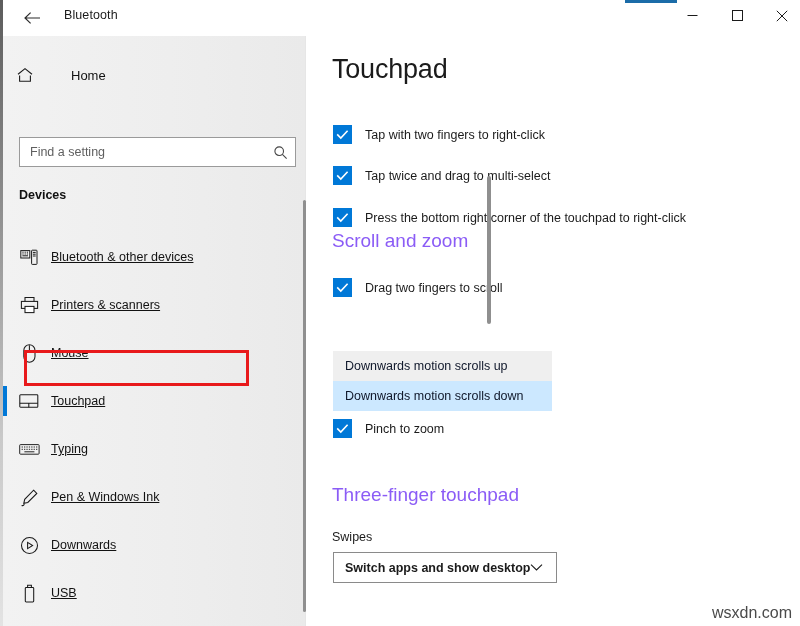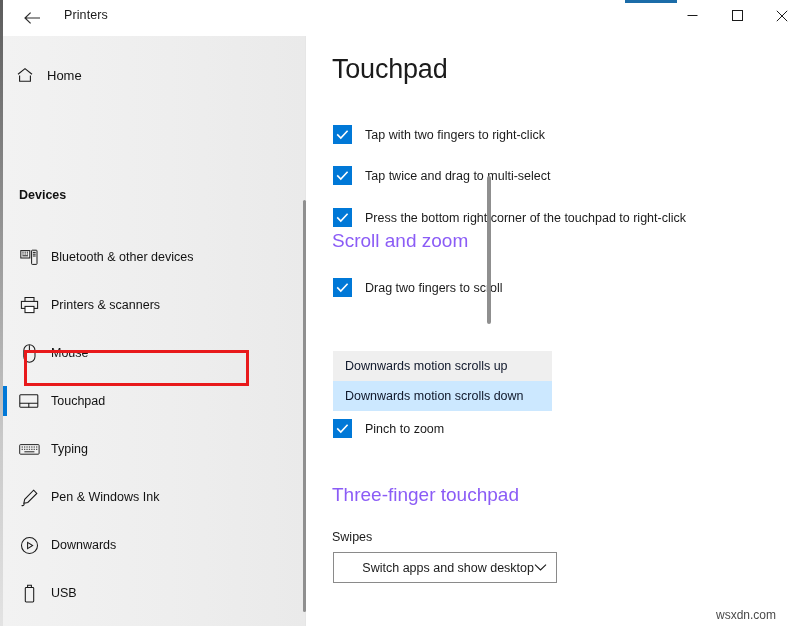--- a/index.html
+++ b/index.html
@@ -50,21 +50,21 @@
   .winctrl.close { left: 756px; }
 
   
   .sidebar {
     position: absolute; left: 3px; top: 36px; width: 302px; height: 590px;
     background: linear-gradient(to right, #f2f2f2 0%, #eeeeee 55%, #eaeaea 100%);
     overflow: hidden;
   }
   .nav-home {
     position: absolute; left: 0px; top: 20px; width: 302px; height: 38px;
-    display: flex; align-items: center;
+    display: flex; align-items: center; gap: 24px;
   }
   .nav-home .ico { width: 44px; display:flex; justify-content:center; color:#1b1b1b; }
   .nav-home .lbl { font-size: 13px; color: #121212; }
 
   .search-wrap {
     position: absolute; left: 16px; top: 101px; width: 277px; height: 30px;
     background: #ffffff; border: 1px solid #9a9a9a;
     display: flex; align-items: center;
   }
   .search-wrap input {
@@ -85,21 +85,21 @@
     position: relative; height: 48px; display: flex; align-items: center;
   }
   .navitem .accent {
     position: absolute; left: 0; top: 9px; width: 4px; height: 30px; background: transparent;
   }
   .navitem.selected .accent { background: #0078d7; }
   .navitem .ico {
     width: 44px; margin-left: 4px; display: flex; justify-content: center; align-items: center;
     color: #1a1a1a;
   }
-  .navitem .lbl { font-size: 12.5px; color: #121212; }
+  .navitem .lbl { font-size: 12.5px; color: #121212; text-decoration: underline; }
 
   .sb-scroll {
     position: absolute; left: 303px; top: 200px; width: 3px; height: 412px;
     background: #8f8f8f; border-radius: 2px; z-index: 20;
   }
   .sidebar-divider {
     position: absolute; left: 305px; top: 36px; width: 1px; height: 590px;
     background: #e6e6e6; z-index: 5;
   }
 
@@ -140,50 +140,51 @@
     position: absolute; left: 24px; top: 350px; width: 225px; height: 36px;
     border: 3px solid #e8191b; z-index: 25; pointer-events: none;
   }
 
   .sub-label {
     position: absolute; left: 26px; font-size: 12.5px; color: #1b1b1b;
   }
   .combo {
     position: absolute; left: 27px; width: 224px; height: 31px;
     border: 1px solid #8a8a8a; background: #fff;
-    display: flex; align-items: center; justify-content: flex-end;
+    display: flex; align-items: center; justify-content: flex-start;
     padding: 0 9px 0 11px;
+    font-weight: bold;
   }
   .combo .val { font-size: 12.5px; color: #1b1b1b; }
   .combo .chev { color: #1b1b1b; display: flex; }
 
   .main-scroll {
     position: absolute; left: 487px; top: 176px; width: 4px; height: 148px;
     background: #8f8f8f; border-radius: 2px; z-index: 20;
   }
   .watermark {
-    position: absolute; right: 24px; bottom: 4px;
-    font-size: 12px; color: #4a4a4a;
+    position: absolute; right: 8px; bottom: 4px;
+    font-size: 16px; color: #4a4a4a;
   }
 </style>
 </head>
 <body>
 
 <div id="app">
 
   <div class="win-left-edge"></div>
   <div class="top-accent"></div>
 
   <div class="titlebar">
     <div class="back-btn">
       <svg width="17" height="14" viewBox="0 0 17 14" fill="none" stroke="currentColor" stroke-width="1.2">
         <path d="M16 7H1.4M6.6 1.6L1 7l5.6 5.4"></path>
       </svg>
     </div>
-    <div class="app-title">Printers</div>
+    <div class="app-title">Bluetooth</div>
     <div class="winctrl min">
       <svg width="11" height="11" viewBox="0 0 11 11" stroke="currentColor" stroke-width="1">
           <path d="M0.5 5.5h10"></path>
         </svg>
     </div>
     <div class="winctrl max">
       <svg width="11" height="11" viewBox="0 0 11 11" fill="none" stroke="currentColor" stroke-width="1">
           <rect x="0.5" y="0.5" width="10" height="10"></rect>
         </svg>
     </div>
@@ -199,20 +200,29 @@
     <div class="nav-home">
       <span class="ico">
         <svg width="18" height="18" viewBox="0 0 18 18" fill="none" stroke="currentColor" stroke-width="1.1">
           <path d="M2 8.2L9 2.6l7 5.6"></path>
             <path d="M3.6 9.4V15.3h10.8V9.4"></path>
         </svg>
       </span>
       <span class="lbl">Home</span>
     </div>
 
+    <div class="search-wrap">
+      <input type="text" placeholder="Find a setting" style="">
+      <span class="search-ico">
+        <svg width="15" height="15" viewBox="0 0 15 15" fill="none" stroke="currentColor" stroke-width="1.1">
+          <circle cx="6.2" cy="6.2" r="4.3"></circle>
+            <path d="M9.4 9.4L13.6 13.6"></path>
+        </svg>
+      </span>
+    </div>
 
     <div class="group-title">Devices</div>
 
     <div class="navlist">
 
       <div class="navitem">
         <span class="accent"></span>
         <span class="ico">
           <svg width="18" height="17" viewBox="0 0 18 17" fill="none" stroke="currentColor" stroke-width="1">
             <rect x="0.8" y="1.6" width="9" height="7.4"></rect>

